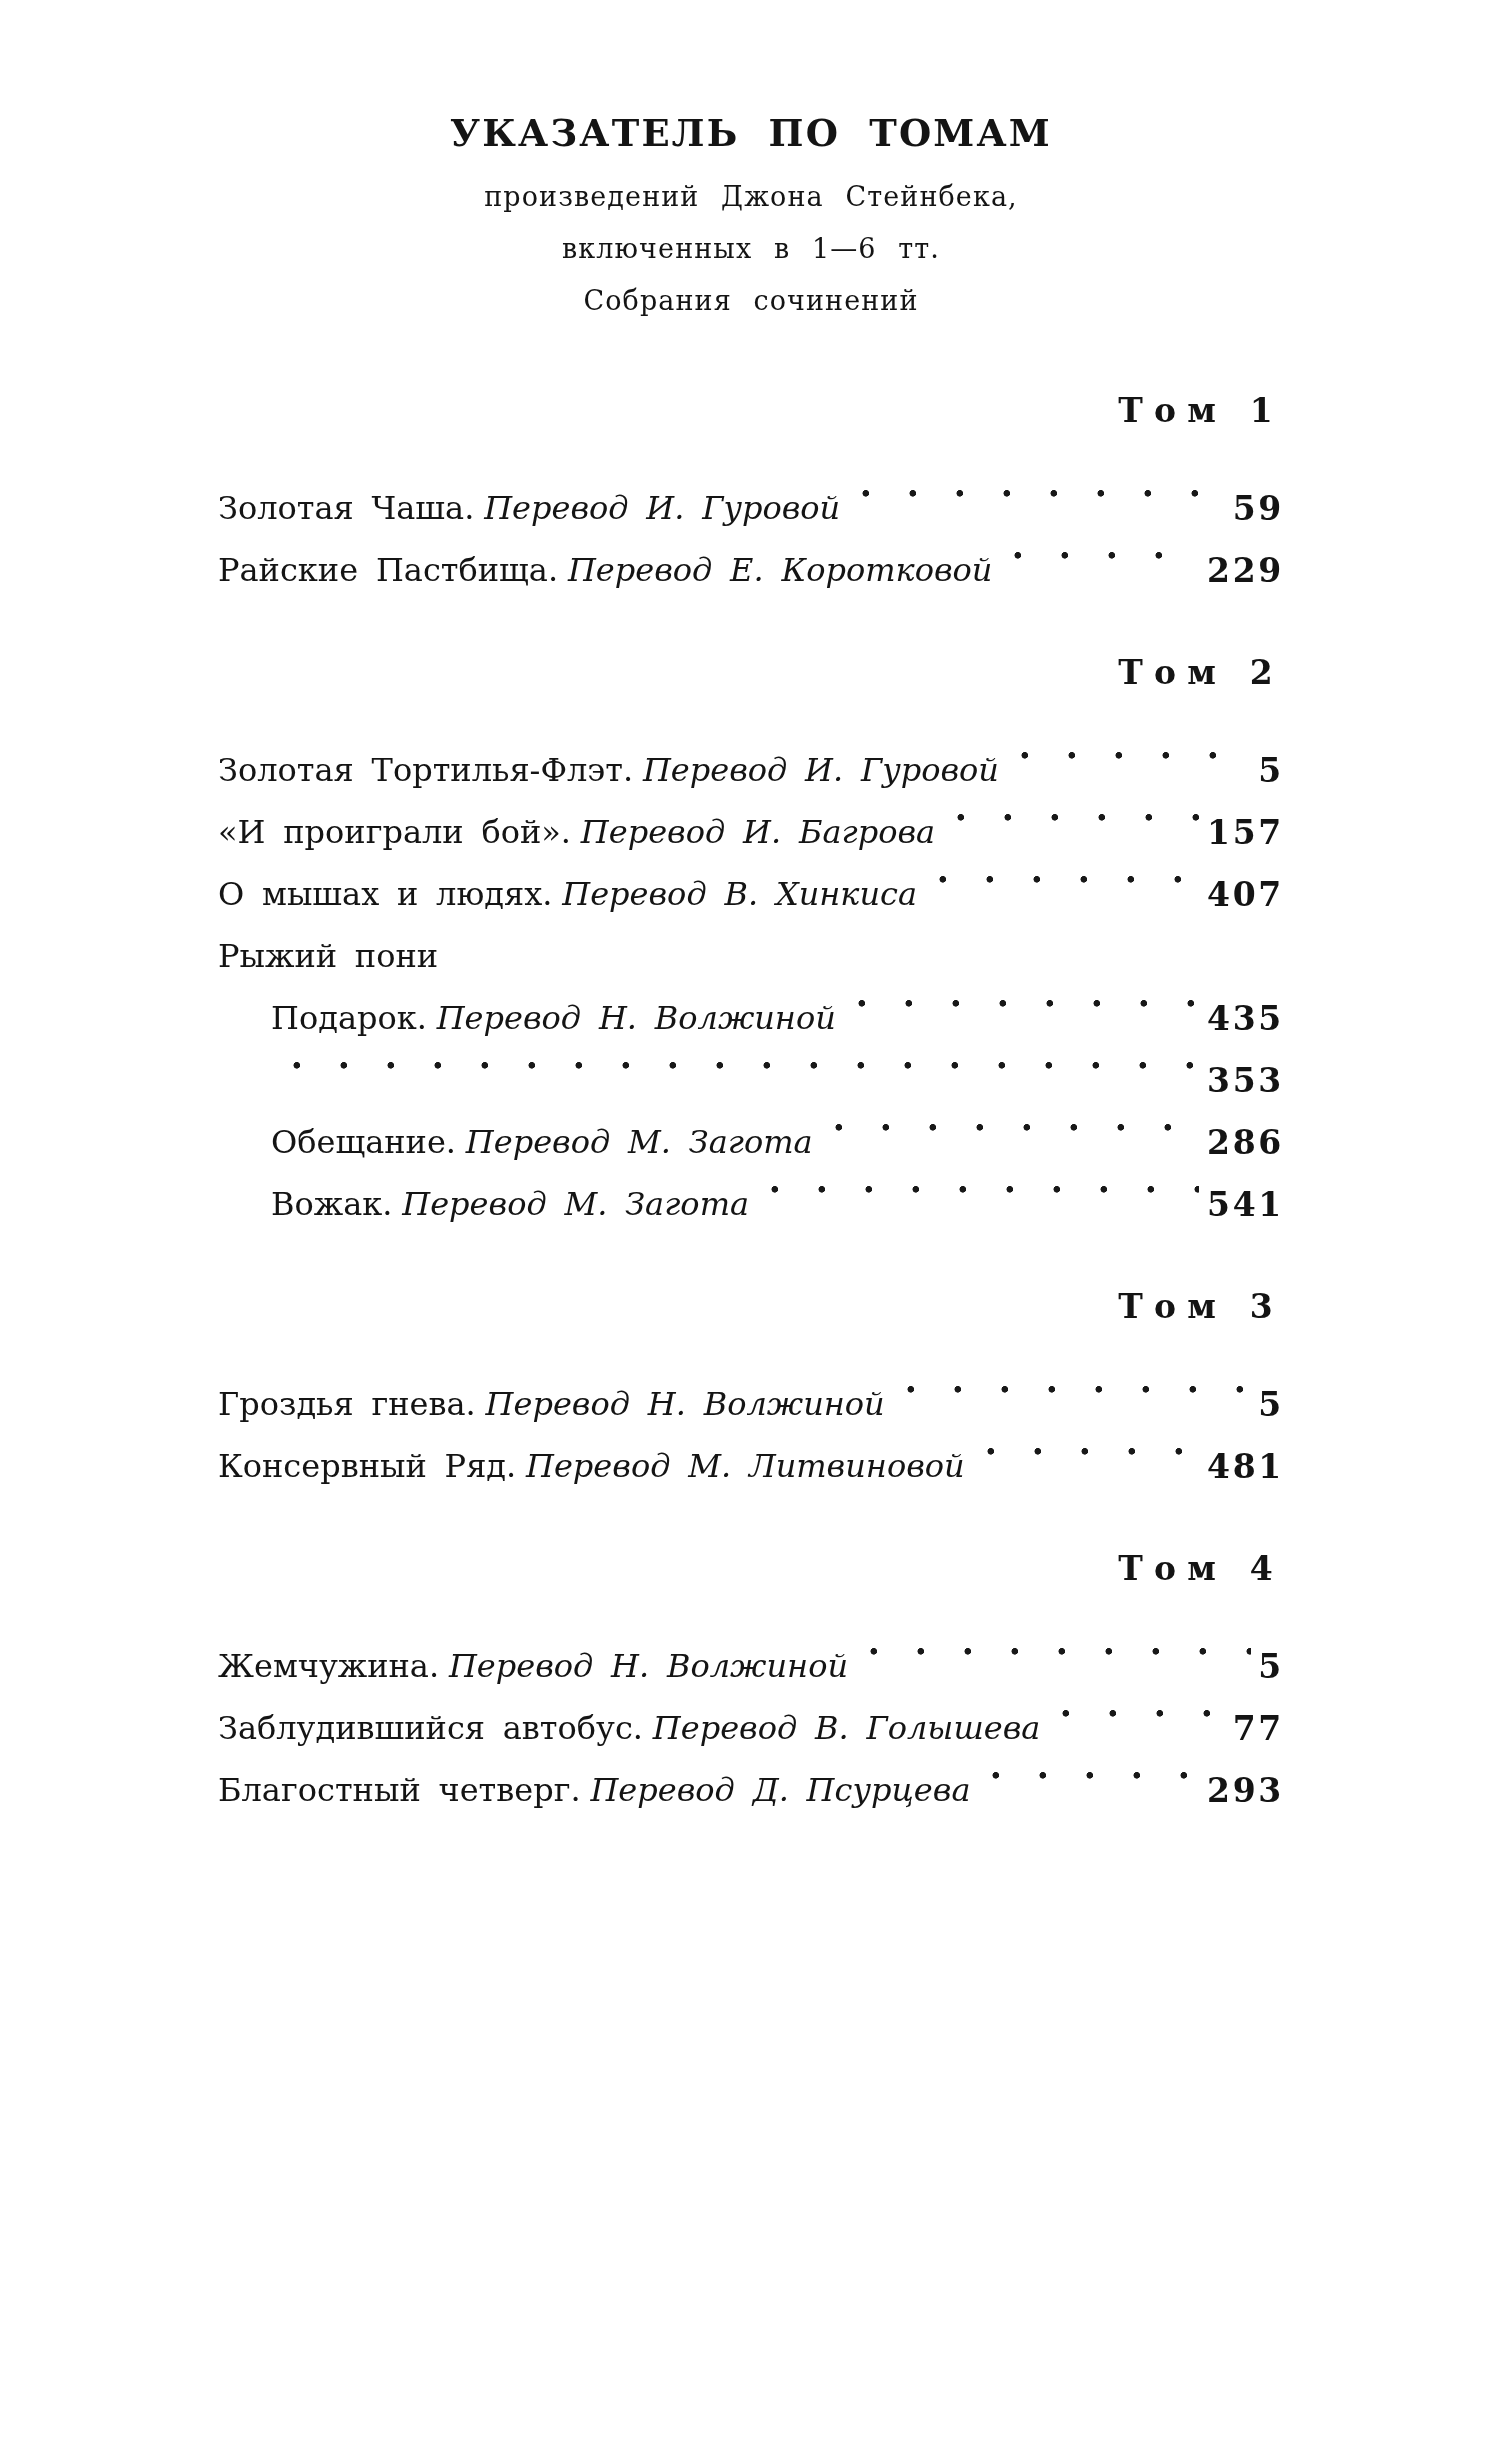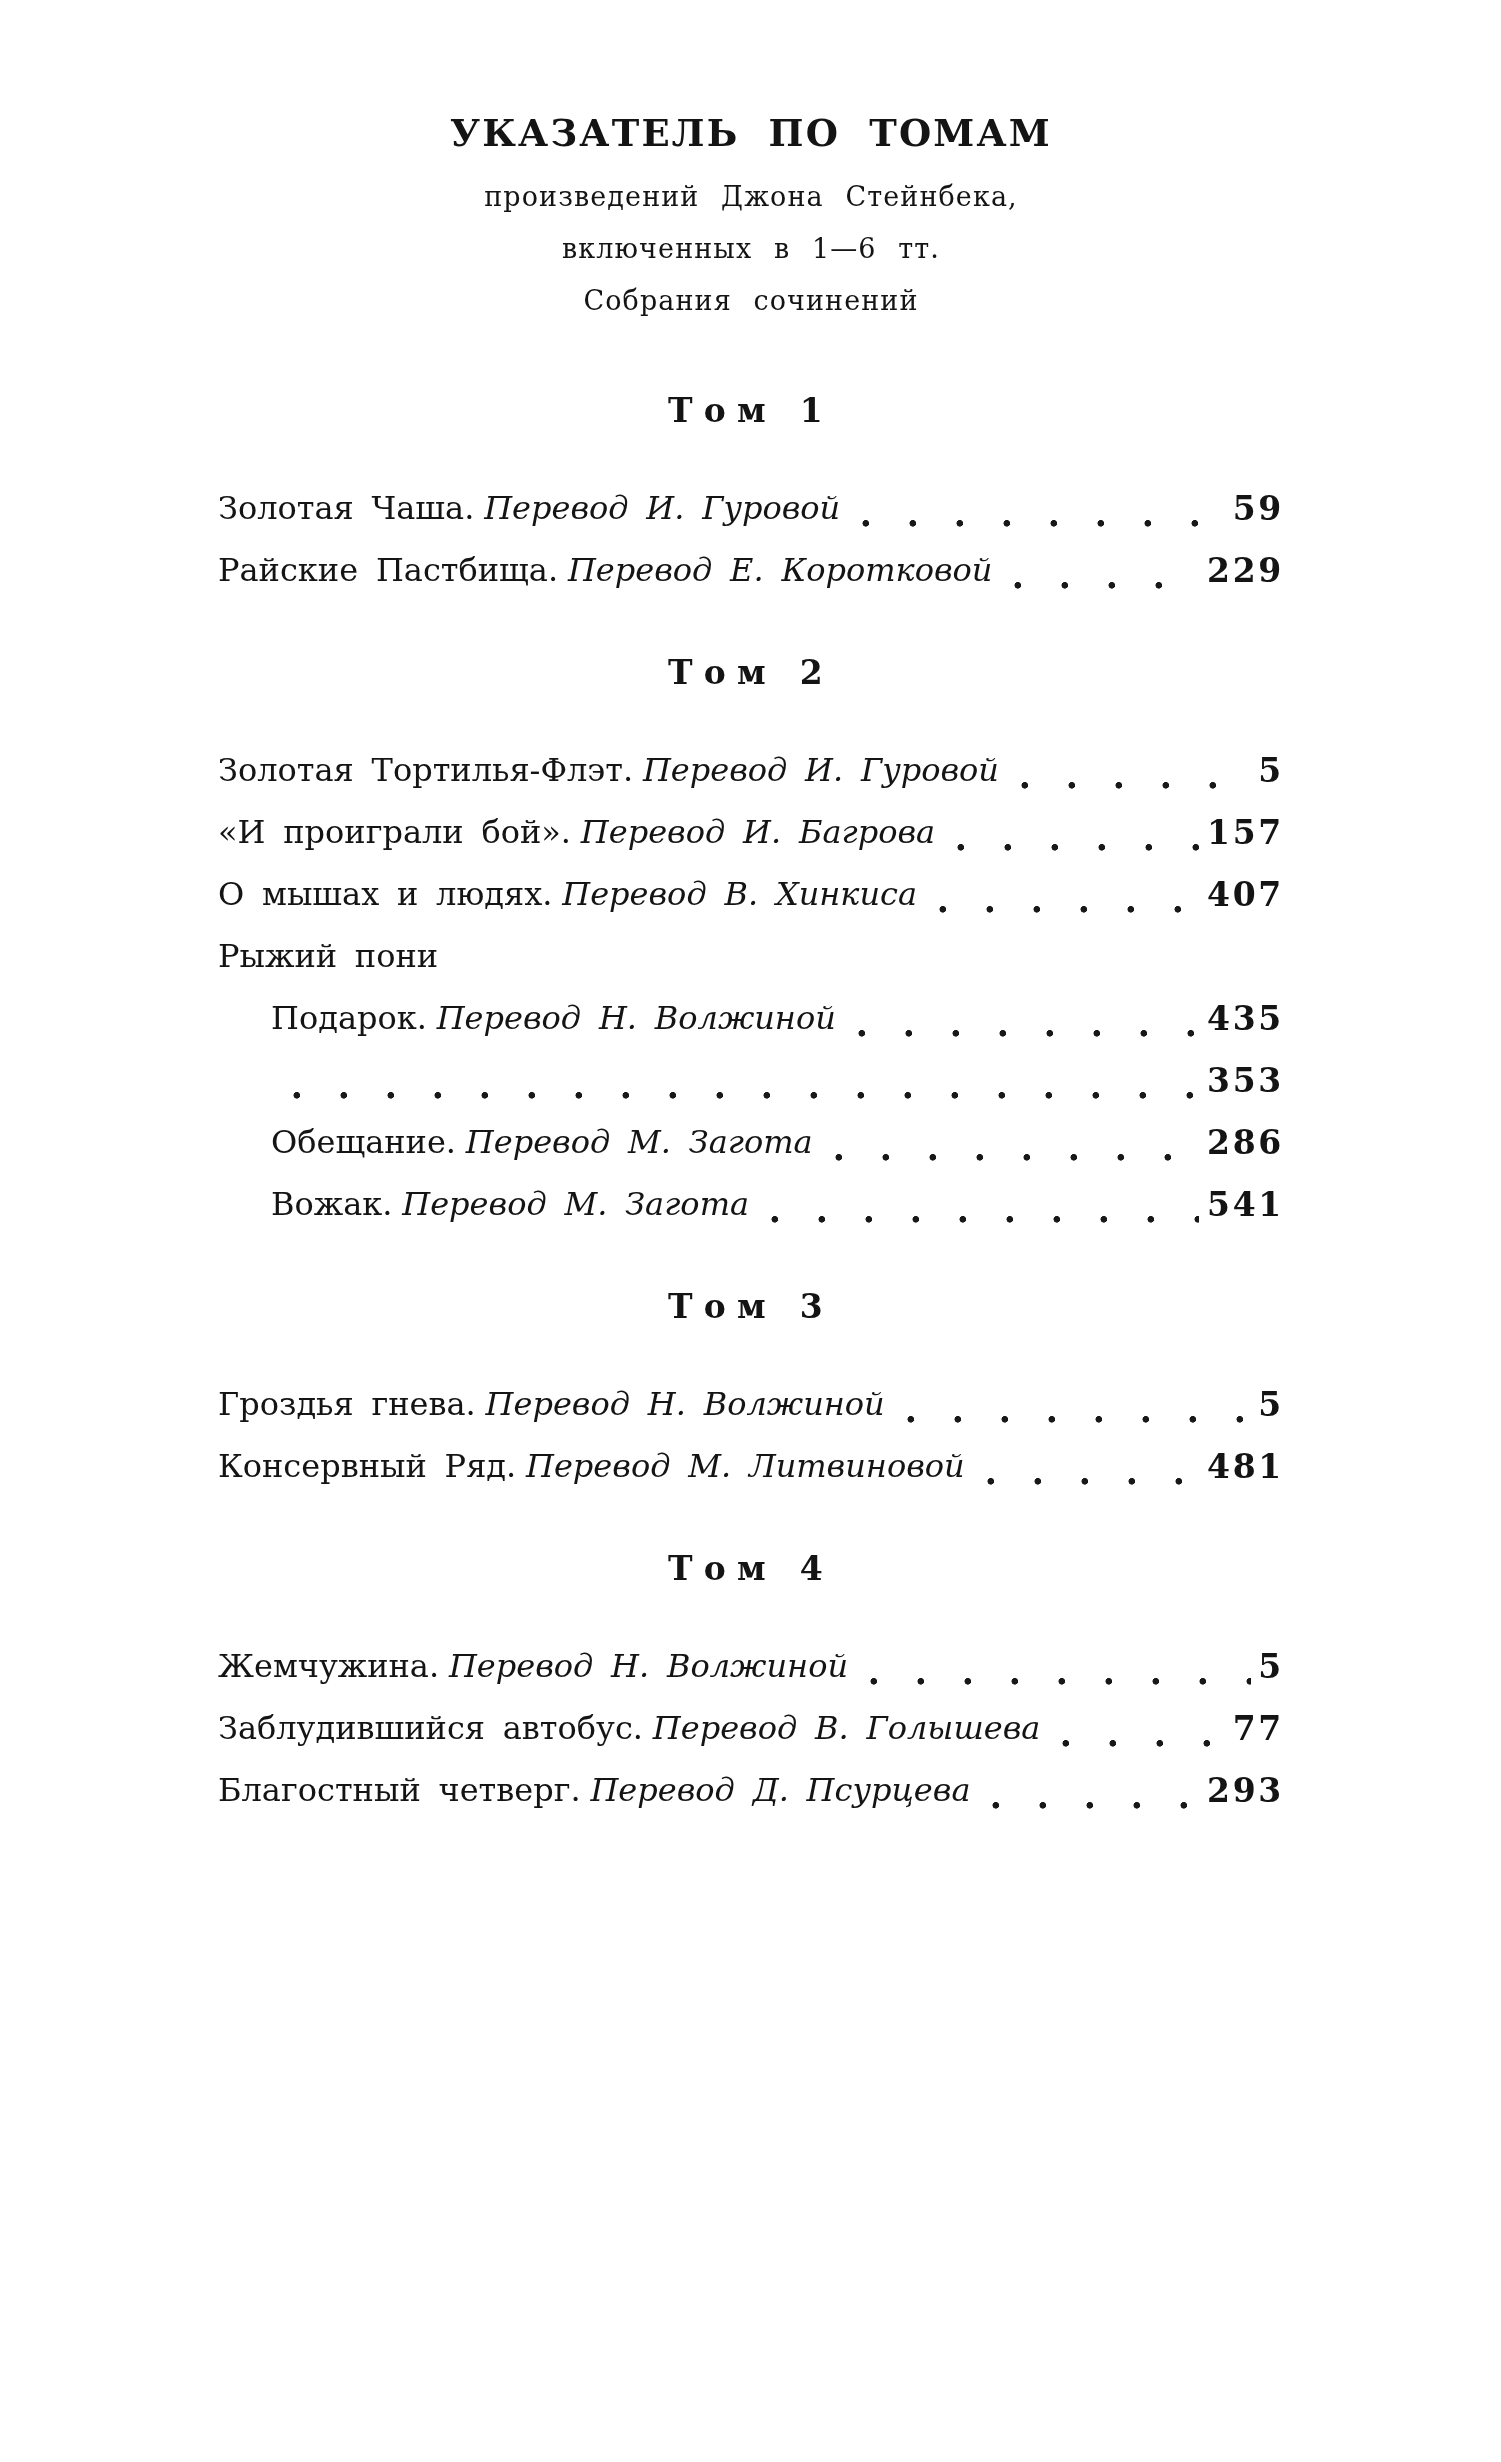--- a/index.html
+++ b/index.html
@@ -37,27 +37,27 @@
     font-size: 27px;
     font-weight: 400;
     letter-spacing: 1.1px;
     word-spacing: 12px;
     line-height: 52px;
   }
   
   .vol {
     font-size: 33px;
     font-weight: 600;
-    text-align: center;
+    text-align: right;
     letter-spacing: 0.34em;
     margin: 64px 0 60px 0;
   }
   .row {
     display: flex;
-    align-items: flex-end;
+    align-items: flex-start;
     font-size: 32px;
     line-height: 37px;
     word-spacing: 7.6px;
     margin-bottom: 25px;
     white-space: nowrap;
   }
   .row .work {
     font-style: normal;
   }
   .row .tr {

